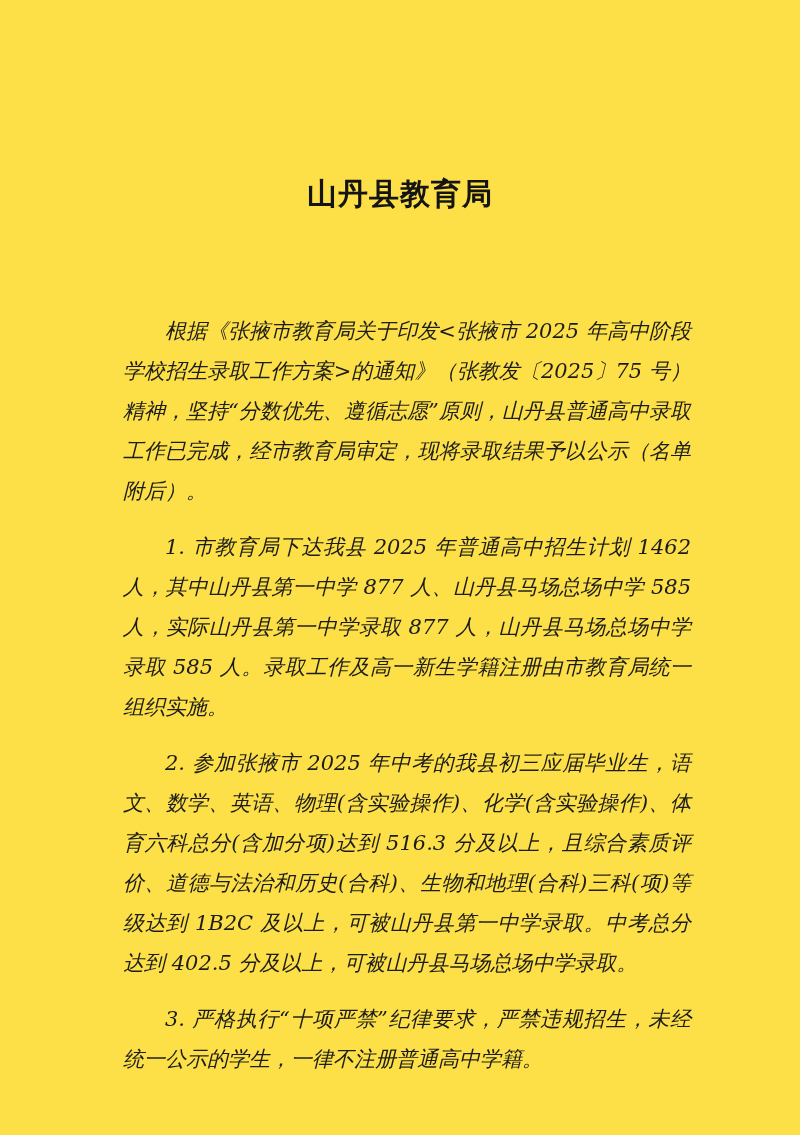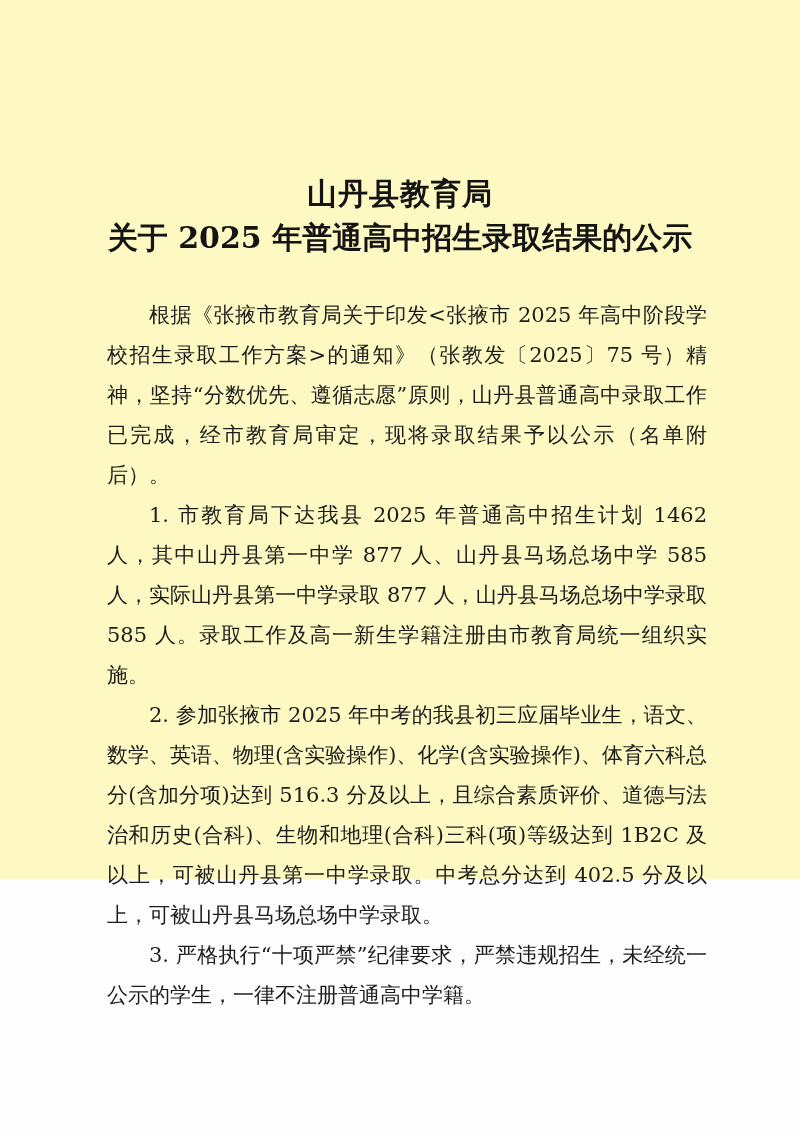--- a/index.html
+++ b/index.html
@@ -12,22 +12,22 @@
       height: 1135px;
       position: relative;
       overflow: hidden;
       background: #fdfdfd;
       color: #1a1a1a;
       font-family: "DejaVu Serif", "Liberation Serif", serif;
     }
     .page {
       position: absolute;
       left: 0; top: 0;
-      width: 800px; height: 879px;
-      background: #fef9c3;
+      width: 800px; height: 1135px;
+      background: #fde047;
     }
     .title-block {
       position: absolute;
       left: 0;
       top: 172px;
       width: 800px;
       text-align: center;
       font-family: "DejaVu Serif", "Liberation Serif", serif;
       font-weight: bold;
       color: #141414;
@@ -45,35 +45,35 @@
       top: 295px;
       width: 600px;
       font-size: 21px;
       line-height: 40px;
       color: #1c1c1c;
       text-align: justify;
       text-align-last: left;
       font-family: "DejaVu Serif", "Liberation Serif", serif;
     }
     .para {
-      margin: 0;
+      margin: 16px;
       text-indent: 42px;
+      font-style: italic;
     }
     .para.closing {
       text-indent: 42px;
     }
   </style>
 </head>
 <body>
 
 <div class="page">
 
   <div class="title-block">
     <span class="title-line l1">山丹县教育局</span>
-    <span class="title-line l2">关于 2025 年普通高中招生录取结果的公示</span>
   </div>
 
   <div class="body-text">
     <p class="para">根据《张掖市教育局关于印发&lt;张掖市 2025 年高中阶段学校招生录取工作方案&gt;的通知》（张教发〔2025〕75 号）精神，坚持“分数优先、遵循志愿”原则，山丹县普通高中录取工作已完成，经市教育局审定，现将录取结果予以公示（名单附后）。</p>
     <p class="para">1. 市教育局下达我县 2025 年普通高中招生计划 1462 人，其中山丹县第一中学 877 人、山丹县马场总场中学 585 人，实际山丹县第一中学录取 877 人，山丹县马场总场中学录取 585 人。录取工作及高一新生学籍注册由市教育局统一组织实施。</p>
     <p class="para">2. 参加张掖市 2025 年中考的我县初三应届毕业生，语文、数学、英语、物理(含实验操作)、化学(含实验操作)、体育六科总分(含加分项)达到 516.3 分及以上，且综合素质评价、道德与法治和历史(合科)、生物和地理(合科)三科(项)等级达到 1B2C 及以上，可被山丹县第一中学录取。中考总分达到 402.5 分及以上，可被山丹县马场总场中学录取。</p>
     <p class="para">3. 严格执行“十项严禁”纪律要求，严禁违规招生，未经统一公示的学生，一律不注册普通高中学籍。</p>
   </div>
 
 </div>

